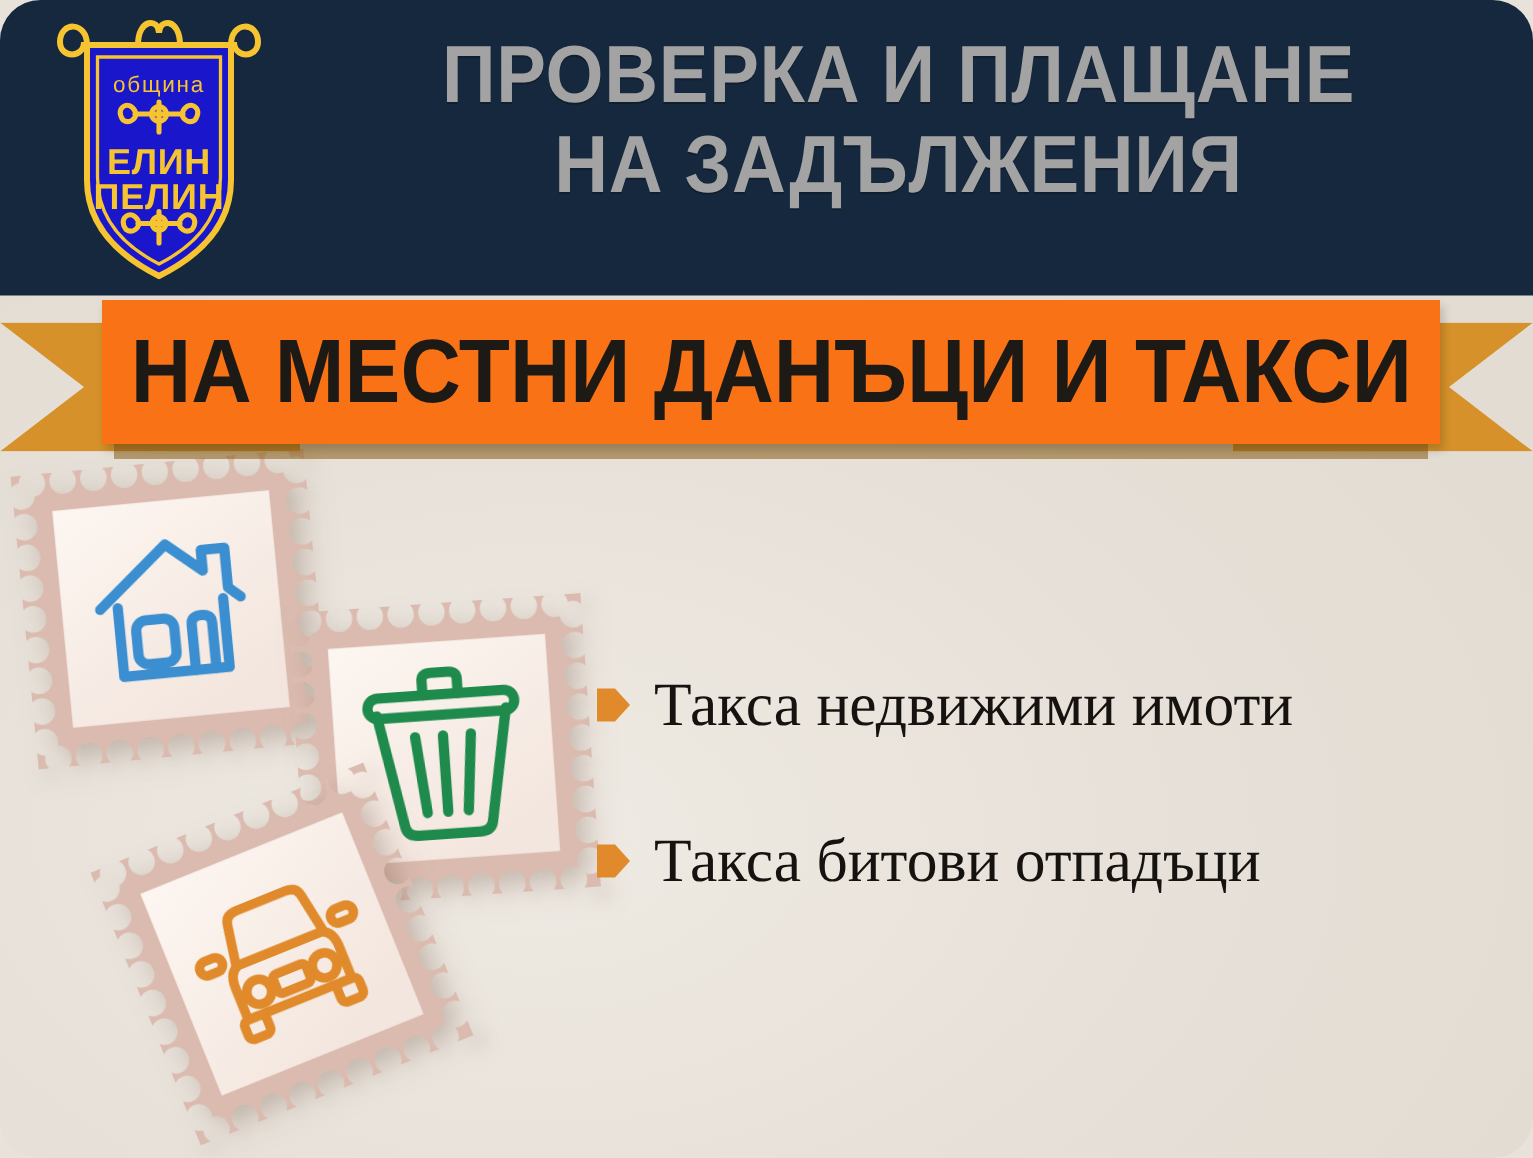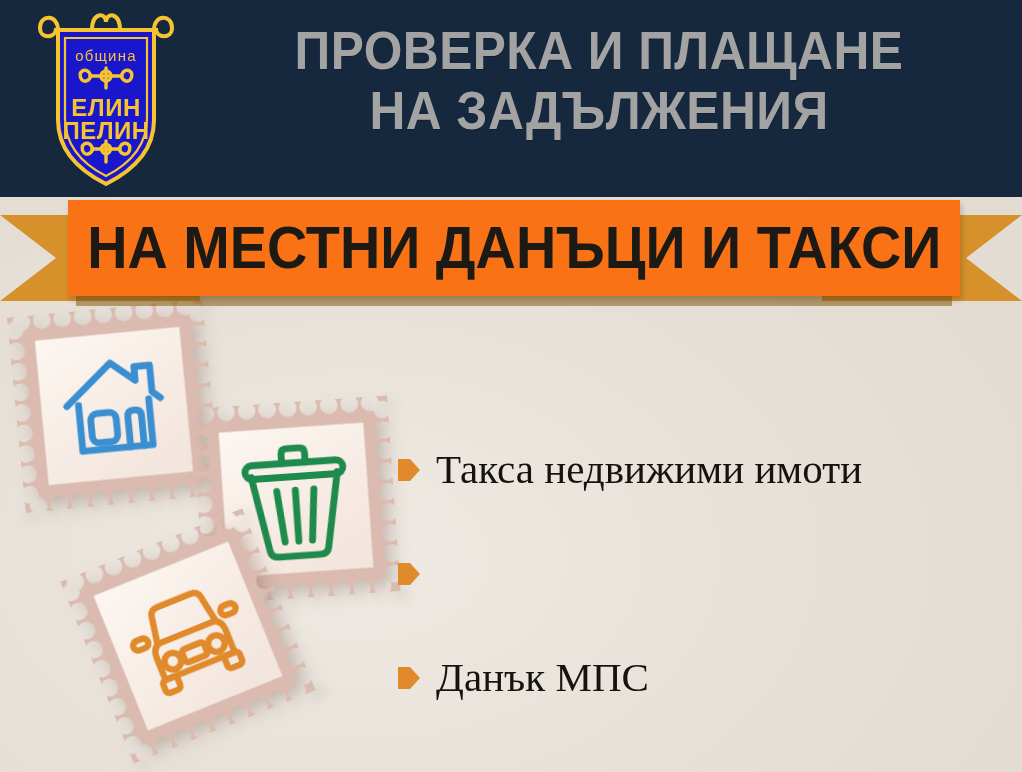--- a/index.html
+++ b/index.html
@@ -14,20 +14,21 @@
     font-family: "Liberation Sans", sans-serif;
     overflow: hidden;
     position: relative;
   }
   #poster {
     position: relative;
     width: 1022px;
     height: 772px;
     background: #e8e2da;
     overflow: hidden;
+    border-radius: 27px;
   }
 
   
   .backdrop {
     position: absolute;
     inset: 0;
     background:
       radial-gradient(ellipse 70% 60% at 35% 72%, #efeae3 0%, #e7e1d9 55%, #e2dcd3 100%);
   }
 
@@ -438,25 +439,18 @@
       </span>
       <span class="bullet-label">Такса недвижими имоти</span>
     </div>
 
     <div class="bullet-row">
       <span class="bullet-marker">
         <svg viewBox="0 0 22 26" xmlns="http://www.w3.org/2000/svg">
           <path d="M0 2 H12 L22 13 L12 24 H0 Z" fill="#e08a2b"></path>
         </svg>
       </span>
-    </div>
-
-    <div class="bullet-row">
-      <span class="bullet-marker">
-        <svg viewBox="0 0 22 26" xmlns="http://www.w3.org/2000/svg">
-          <path d="M0 2 H12 L22 13 L12 24 H0 Z" fill="#e08a2b"></path>
-        </svg>
-      </span>
-      <span class="bullet-label">Данък МПС</span>
-    </div>
+      <span class="bullet-label">Такса битови отпадъци</span>
+    </div>
+
   </div>
 
 </div>
 
 </body></html>

